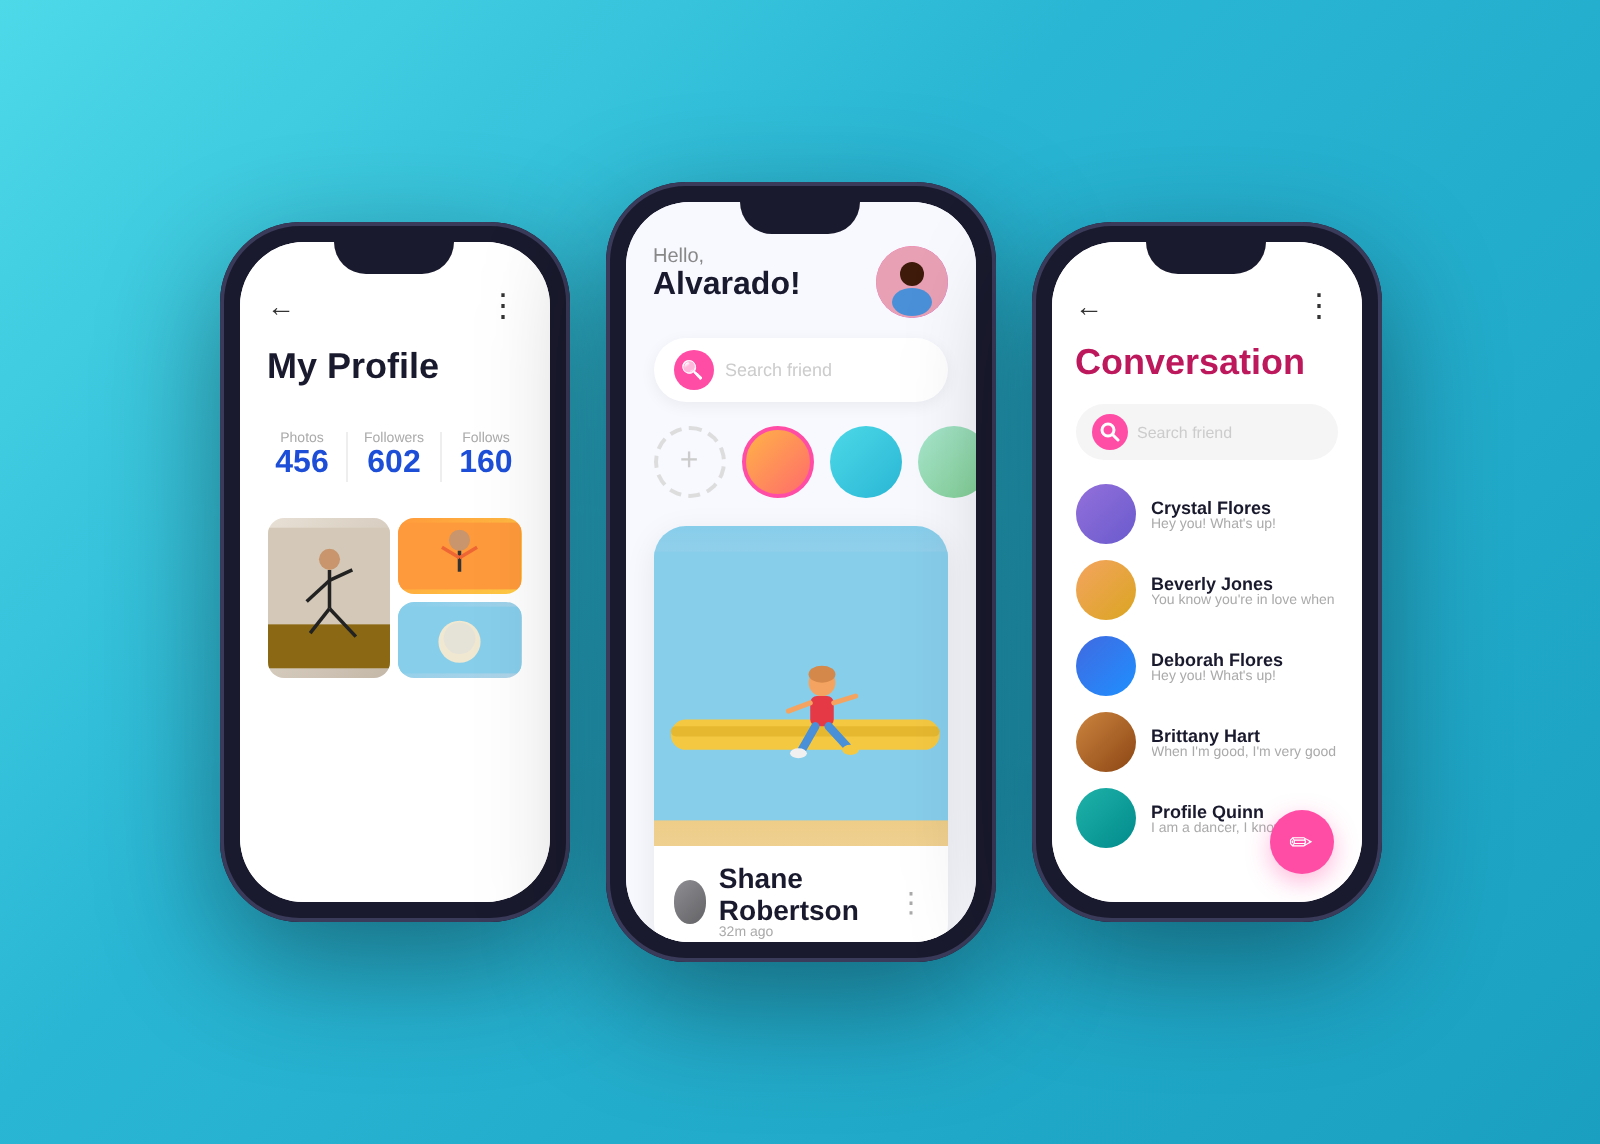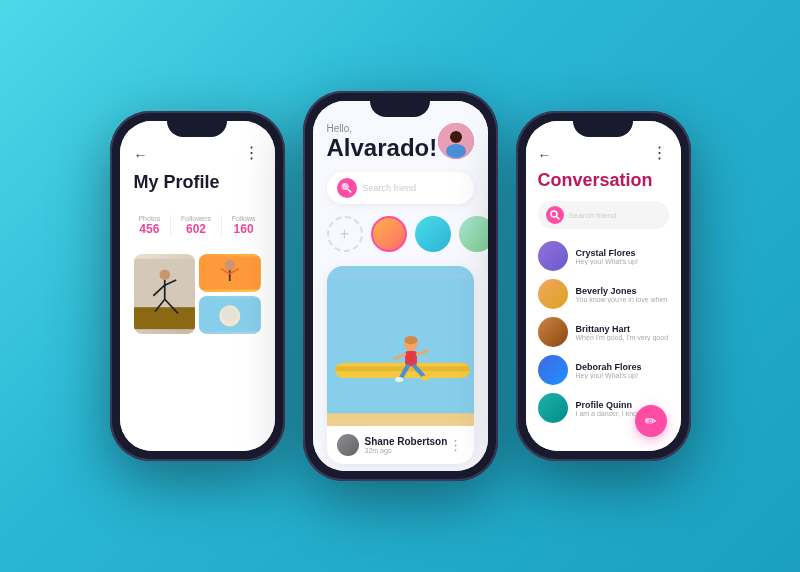--- a/index.html
+++ b/index.html
@@ -143,23 +143,23 @@
     .stat-item {
       display: flex;
       flex-direction: column;
       align-items: center;
     }
     .stat-label {
       font-size: 7px;
       color: #aaa;
     }
     .stat-value {
-      font-size: 12px;
+      font-size: 16px;
       font-weight: 700;
-      color: #ec4899;
+      color: #1d4ed8;
     }
     .stat-divider {
       width: 1px;
       background: #eee;
     }
     .photo-grid {
       display: grid;
       grid-template-columns: 1fr 1fr;
       grid-template-rows: auto auto;
       gap: 4px;
@@ -197,21 +197,21 @@
       display: flex;
       justify-content: space-between;
       align-items: flex-start;
       margin-bottom: 10px;
     }
     .hello-text {
       font-size: 10px;
       color: #888;
     }
     .hello-name {
-      font-size: 24px;
+      font-size: 16px;
       font-weight: 800;
       color: #1a1a2e;
     }
     .hello-avatar {
       width: 36px;
       height: 36px;
       border-radius: 50%;
       background: linear-gradient(135deg, #ff6b9d, #c45dd8);
       overflow: hidden;
       display: flex;
@@ -301,21 +301,21 @@
       align-items: center;
       gap: 6px;
     }
     .post-avatar {
       width: 22px;
       height: 22px;
       border-radius: 50%;
       background: linear-gradient(135deg, #8e8e93, #636366);
     }
     .post-username {
-      font-size: 10px;
+      font-size: 14px;
       font-weight: 600;
       color: #1a1a2e;
     }
     .post-time {
       font-size: 7px;
       color: #aaa;
     }
 
     
     .conv-screen {
@@ -571,31 +571,31 @@
             </div>
           </div>
           <div class="conv-item">
             <div class="conv-avatar ca1"></div>
             <div class="conv-text">
               <div class="conv-name">Beverly Jones</div>
               <div class="conv-preview">You know you're in love when</div>
             </div>
           </div>
           <div class="conv-item">
+            <div class="conv-avatar ca4"></div>
+            <div class="conv-text">
+              <div class="conv-name">Deborah Flores</div>
+              <div class="conv-preview">Hey you! What's up!</div>
+            </div>
+          </div>
+          <div class="conv-item">
             <div class="conv-avatar ca3"></div>
             <div class="conv-text">
               <div class="conv-name">Brittany Hart</div>
               <div class="conv-preview">When I'm good, I'm very good</div>
-            </div>
-          </div>
-          <div class="conv-item">
-            <div class="conv-avatar ca4"></div>
-            <div class="conv-text">
-              <div class="conv-name">Deborah Flores</div>
-              <div class="conv-preview">Hey you! What's up!</div>
             </div>
           </div>
           <div class="conv-item">
             <div class="conv-avatar ca5"></div>
             <div class="conv-text">
               <div class="conv-name">Profile Quinn</div>
               <div class="conv-preview">I am a dancer, I know you're</div>
             </div>
           </div>
         </div>

